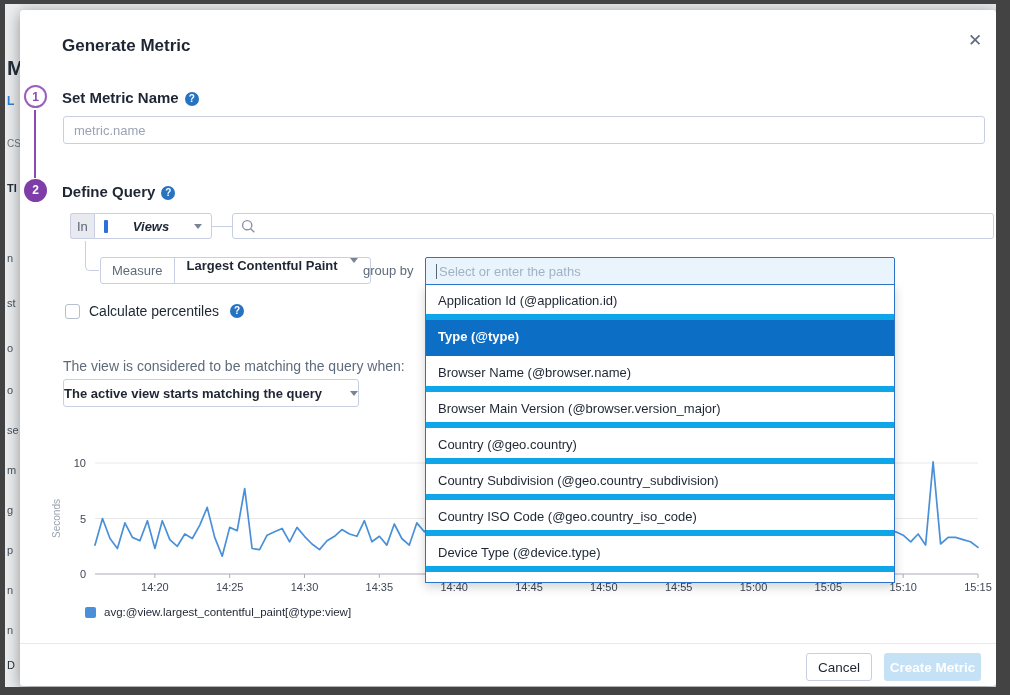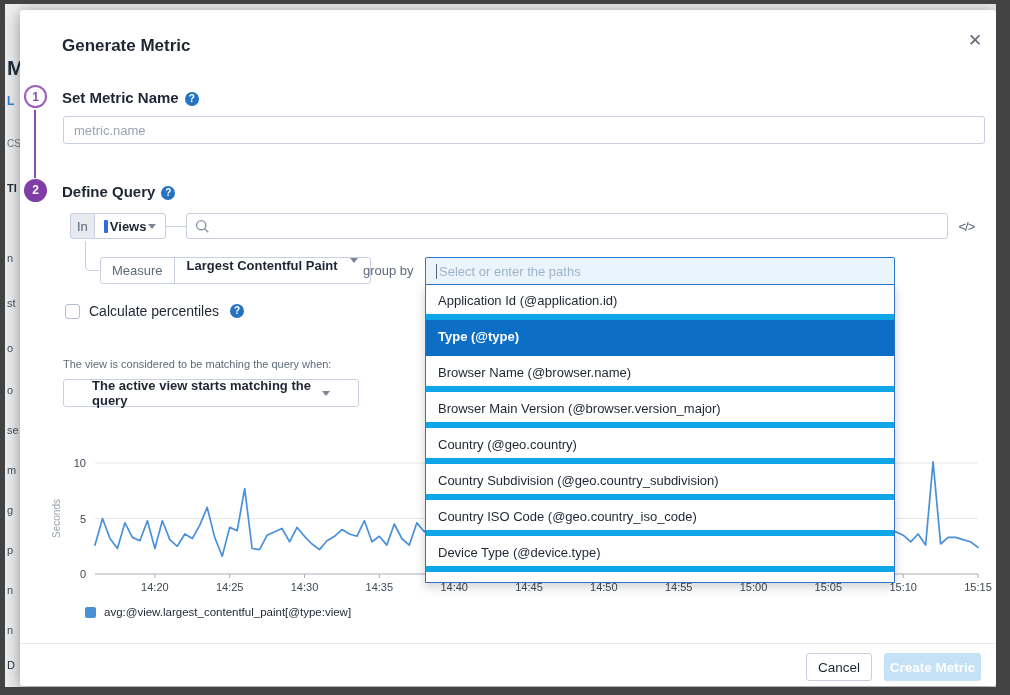--- a/index.html
+++ b/index.html
@@ -27,21 +27,21 @@
                vertical-align:1px; margin-left:6px; }
 
   .text-input { position:absolute; border:1px solid #c9cfe2; border-radius:3px; background:#fff;
                 font-size:13px; color:#4d7c0f; padding:0 10px; font-family:inherit; }
   .text-input::placeholder { color:#9aa3b5; }
 
   .qrow { position:absolute; display:flex; align-items:center; }
   .in-box { height:26px; padding:0 6px; background:#e9eaf0; border:1px solid #c9cfe2; border-right:none;
             border-radius:3px 0 0 3px; font-size:13px; color:#5a6475; display:flex; align-items:center; }
   .views-box { height:26px; padding:0 9px; background:#fff; border:1px solid #c9cfe2; border-radius:0 3px 3px 0;
-               font-size:13px; color:#1e2633; font-weight:600; display:flex; align-items:center; gap:2px; cursor:pointer; }
+               font-size:13px; color:#1e2633; font-weight:600; display:flex; align-items:center; gap:25px; cursor:pointer;font-style:italic; }
   .blue-bar { width:4px; height:13px; background:#2e6fd9; border-radius:1px; }
   .caret { width:0; height:0; border-left:4px solid transparent; border-right:4px solid transparent;
            border-top:5px solid #7a8594; }
   .hconnect { width:20px; height:1px; background:#c9cfe2; }
   .search-box { height:26px; width:762px; border:1px solid #c9cfe2; border-radius:3px; background:#fff;
                 display:flex; align-items:center; padding:0 8px; }
   .code-icon { margin-left:10px; font-size:13px; color:#5a6475; letter-spacing:-1px; cursor:pointer; }
 
   .elbow { position:absolute; left:65px; top:231px; width:14px; height:30px;
            border-left:1px solid #c9cfe2; border-bottom:1px solid #c9cfe2; border-bottom-left-radius:5px; }
@@ -63,24 +63,24 @@
               border:1px solid #2b74c9; border-top:none; box-shadow:0 4px 10px rgba(0,0,0,.18);
               overflow:hidden; z-index:30; }
   .dd-item { height:36px; line-height:34px; padding:0 12px; font-size:13px; color:#1e2633;
              border-bottom:6px solid #0ea5e9; cursor:pointer; white-space:nowrap; }
   .dd-item.selected { background:#0d6ec6; color:#fff; font-weight:700; border-bottom-color:#0d6ec6; }
 
   .pct-row { position:absolute; left:45px; top:293px; display:flex; align-items:center; gap:9px; }
   .checkbox { width:15px; height:15px; border:1px solid #b6bfd0; border-radius:3px; background:#fff; cursor:pointer; }
   .pct-label { font-size:14px; color:#1e2633; }
 
-  .match-desc { position:absolute; left:43px; top:348px; font-size:11px; color:#5f6b7a; }
+  .match-desc { position:absolute; left:43px; top:348px; font-size:14px; color:#5f6b7a; }
   .match-select { position:absolute; left:43px; top:369px; width:296px; height:28px; border:1px solid #c9cfe2;
                   border-radius:3px; background:#fff; display:flex; align-items:center; justify-content:space-between;
-                  padding:0 28px; font-size:13px; color:#1e2633; font-weight:600; cursor:pointer; }
+                  padding:0 0; font-size:13px; color:#1e2633; font-weight:600; cursor:pointer; }
 
   .chart-wrap { position:absolute; left:28px; top:440px; width:945px; height:152px; z-index:1; }
   .legend-row { position:absolute; left:65px; top:596px; display:flex; align-items:center; gap:8px; }
   .legend-swatch { width:11px; height:11px; border-radius:2px; }
   .legend-label { font-size:11.5px; color:#1e2633; }
 
   .footer-divider { position:absolute; left:0; top:633px; width:100%; height:1px; background:#e7e9ef; }
   .btn { position:absolute; top:643px; height:28px; border-radius:3px; font-size:13.5px; font-family:inherit;
          display:flex; align-items:center; justify-content:center; cursor:pointer; }
   .btn-cancel { left:786px; width:66px; background:#fff; border:1px solid #c9cfe2; color:#1e2633; }

